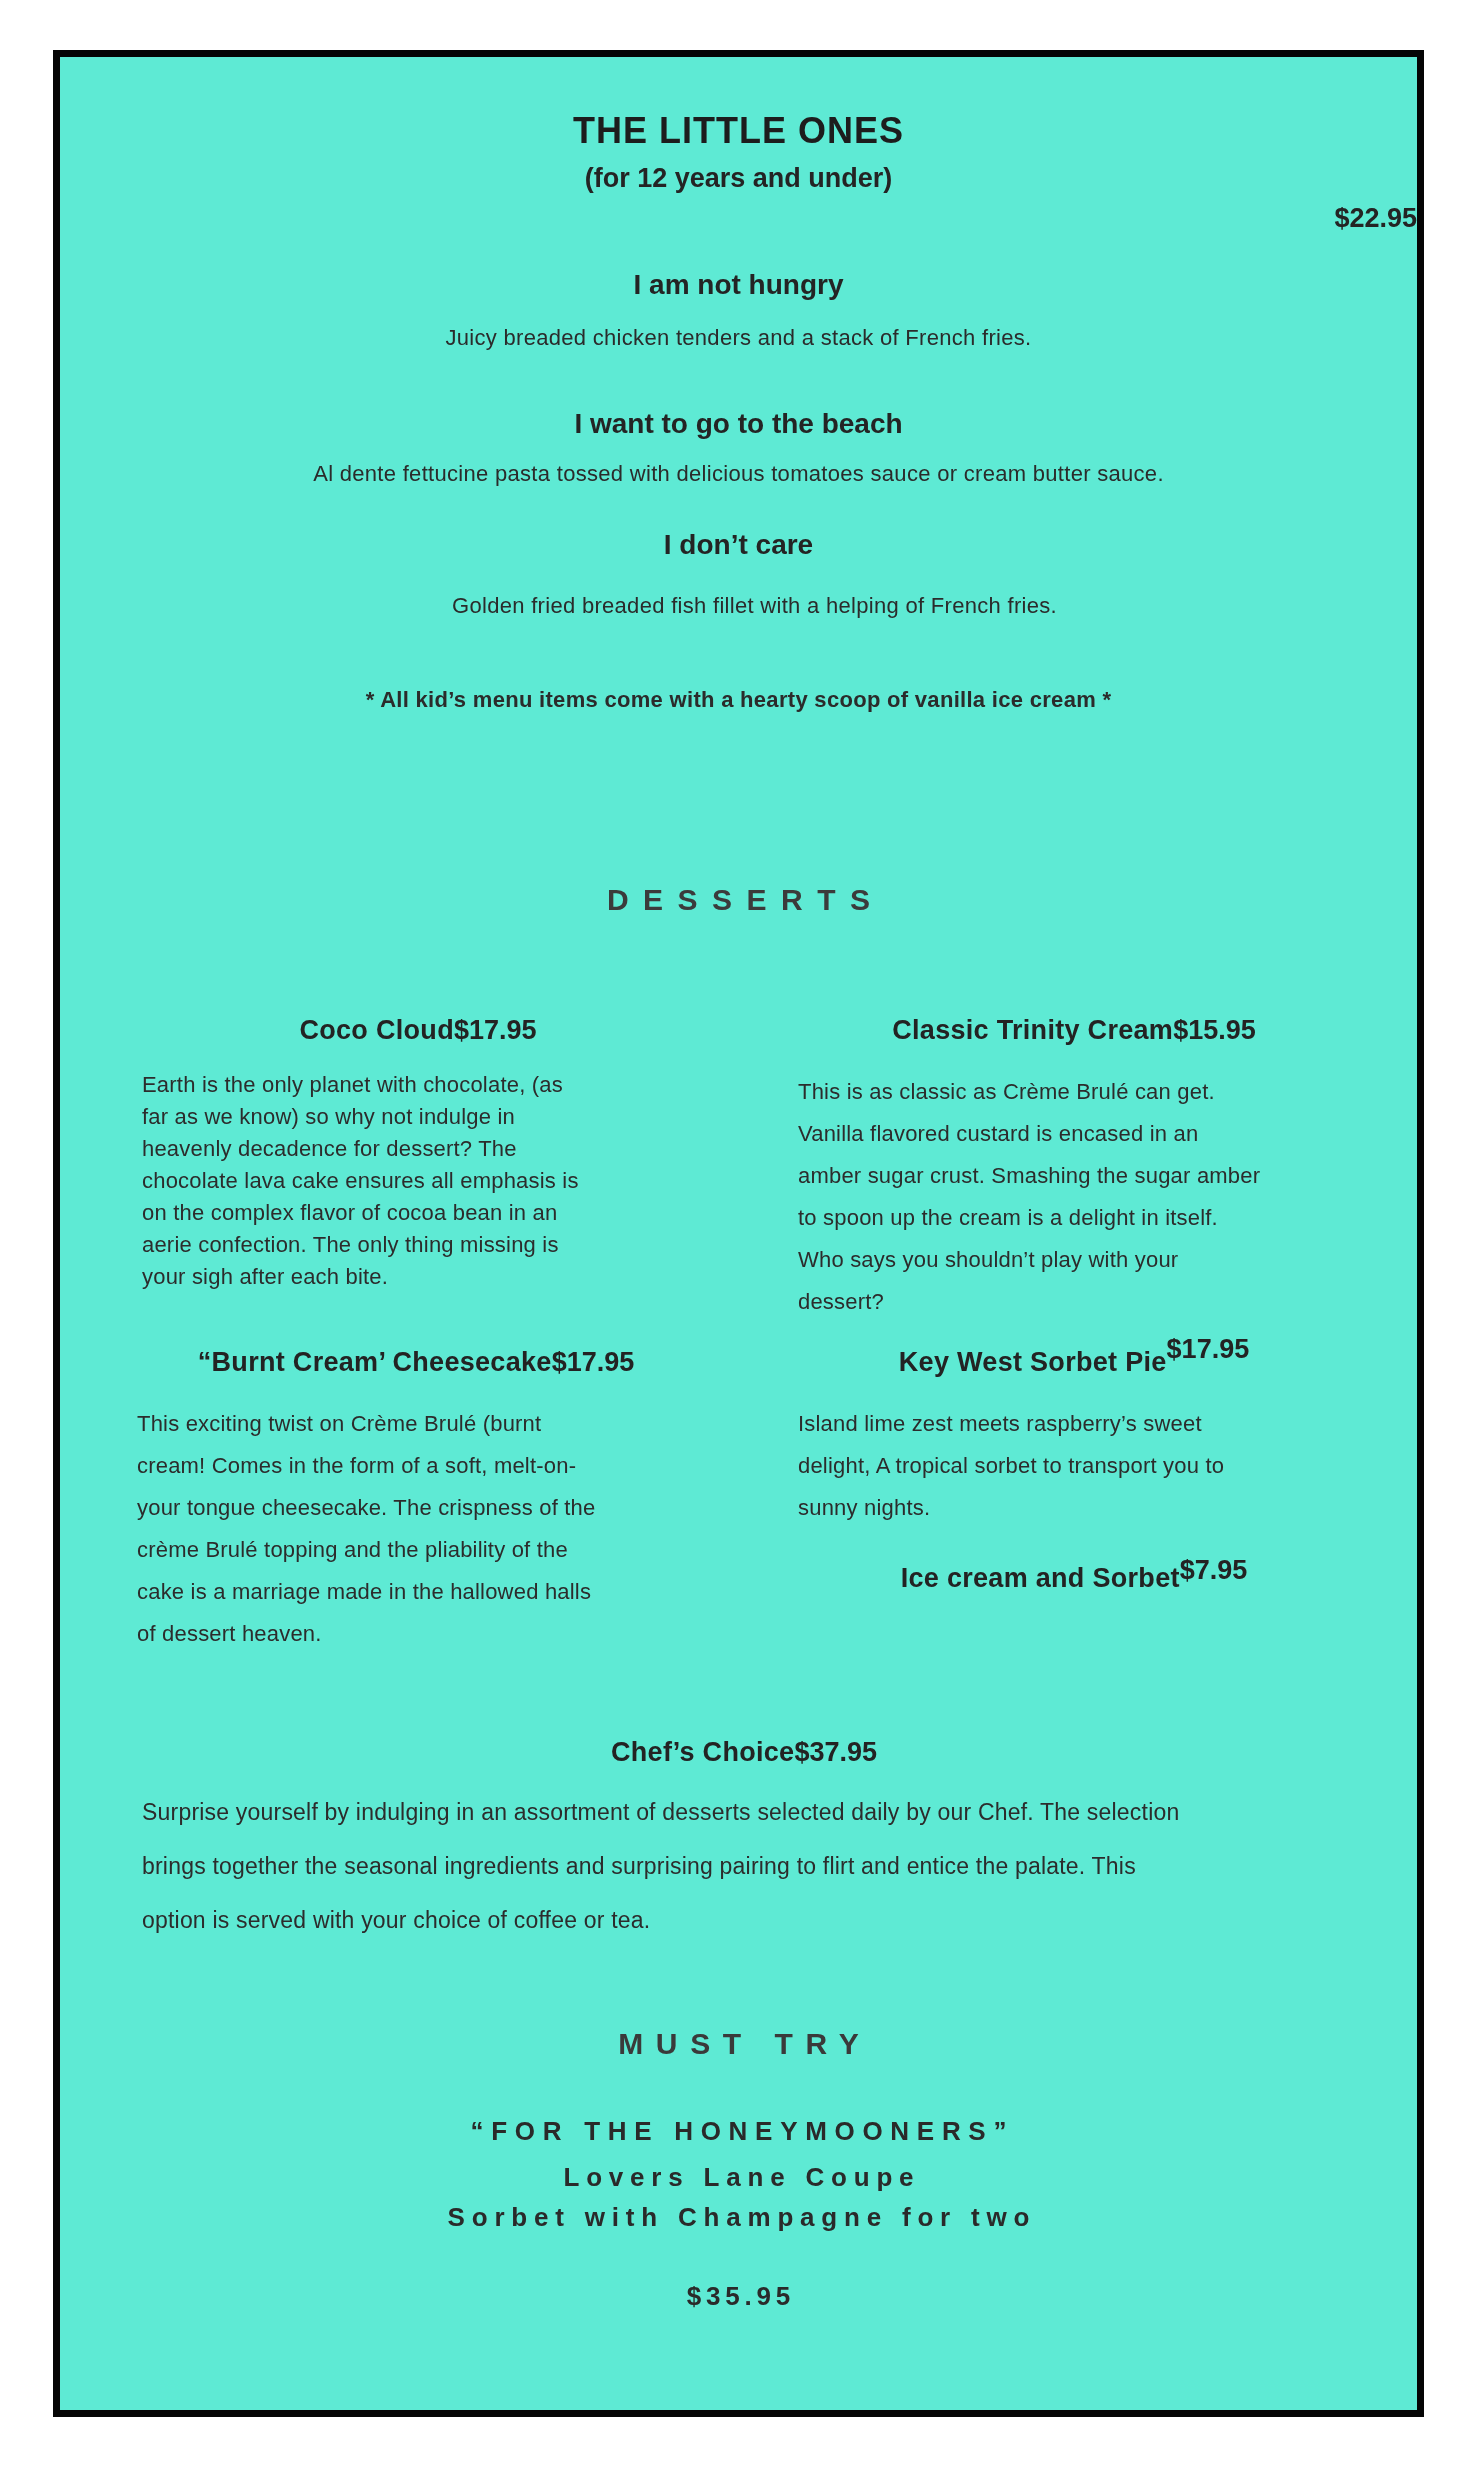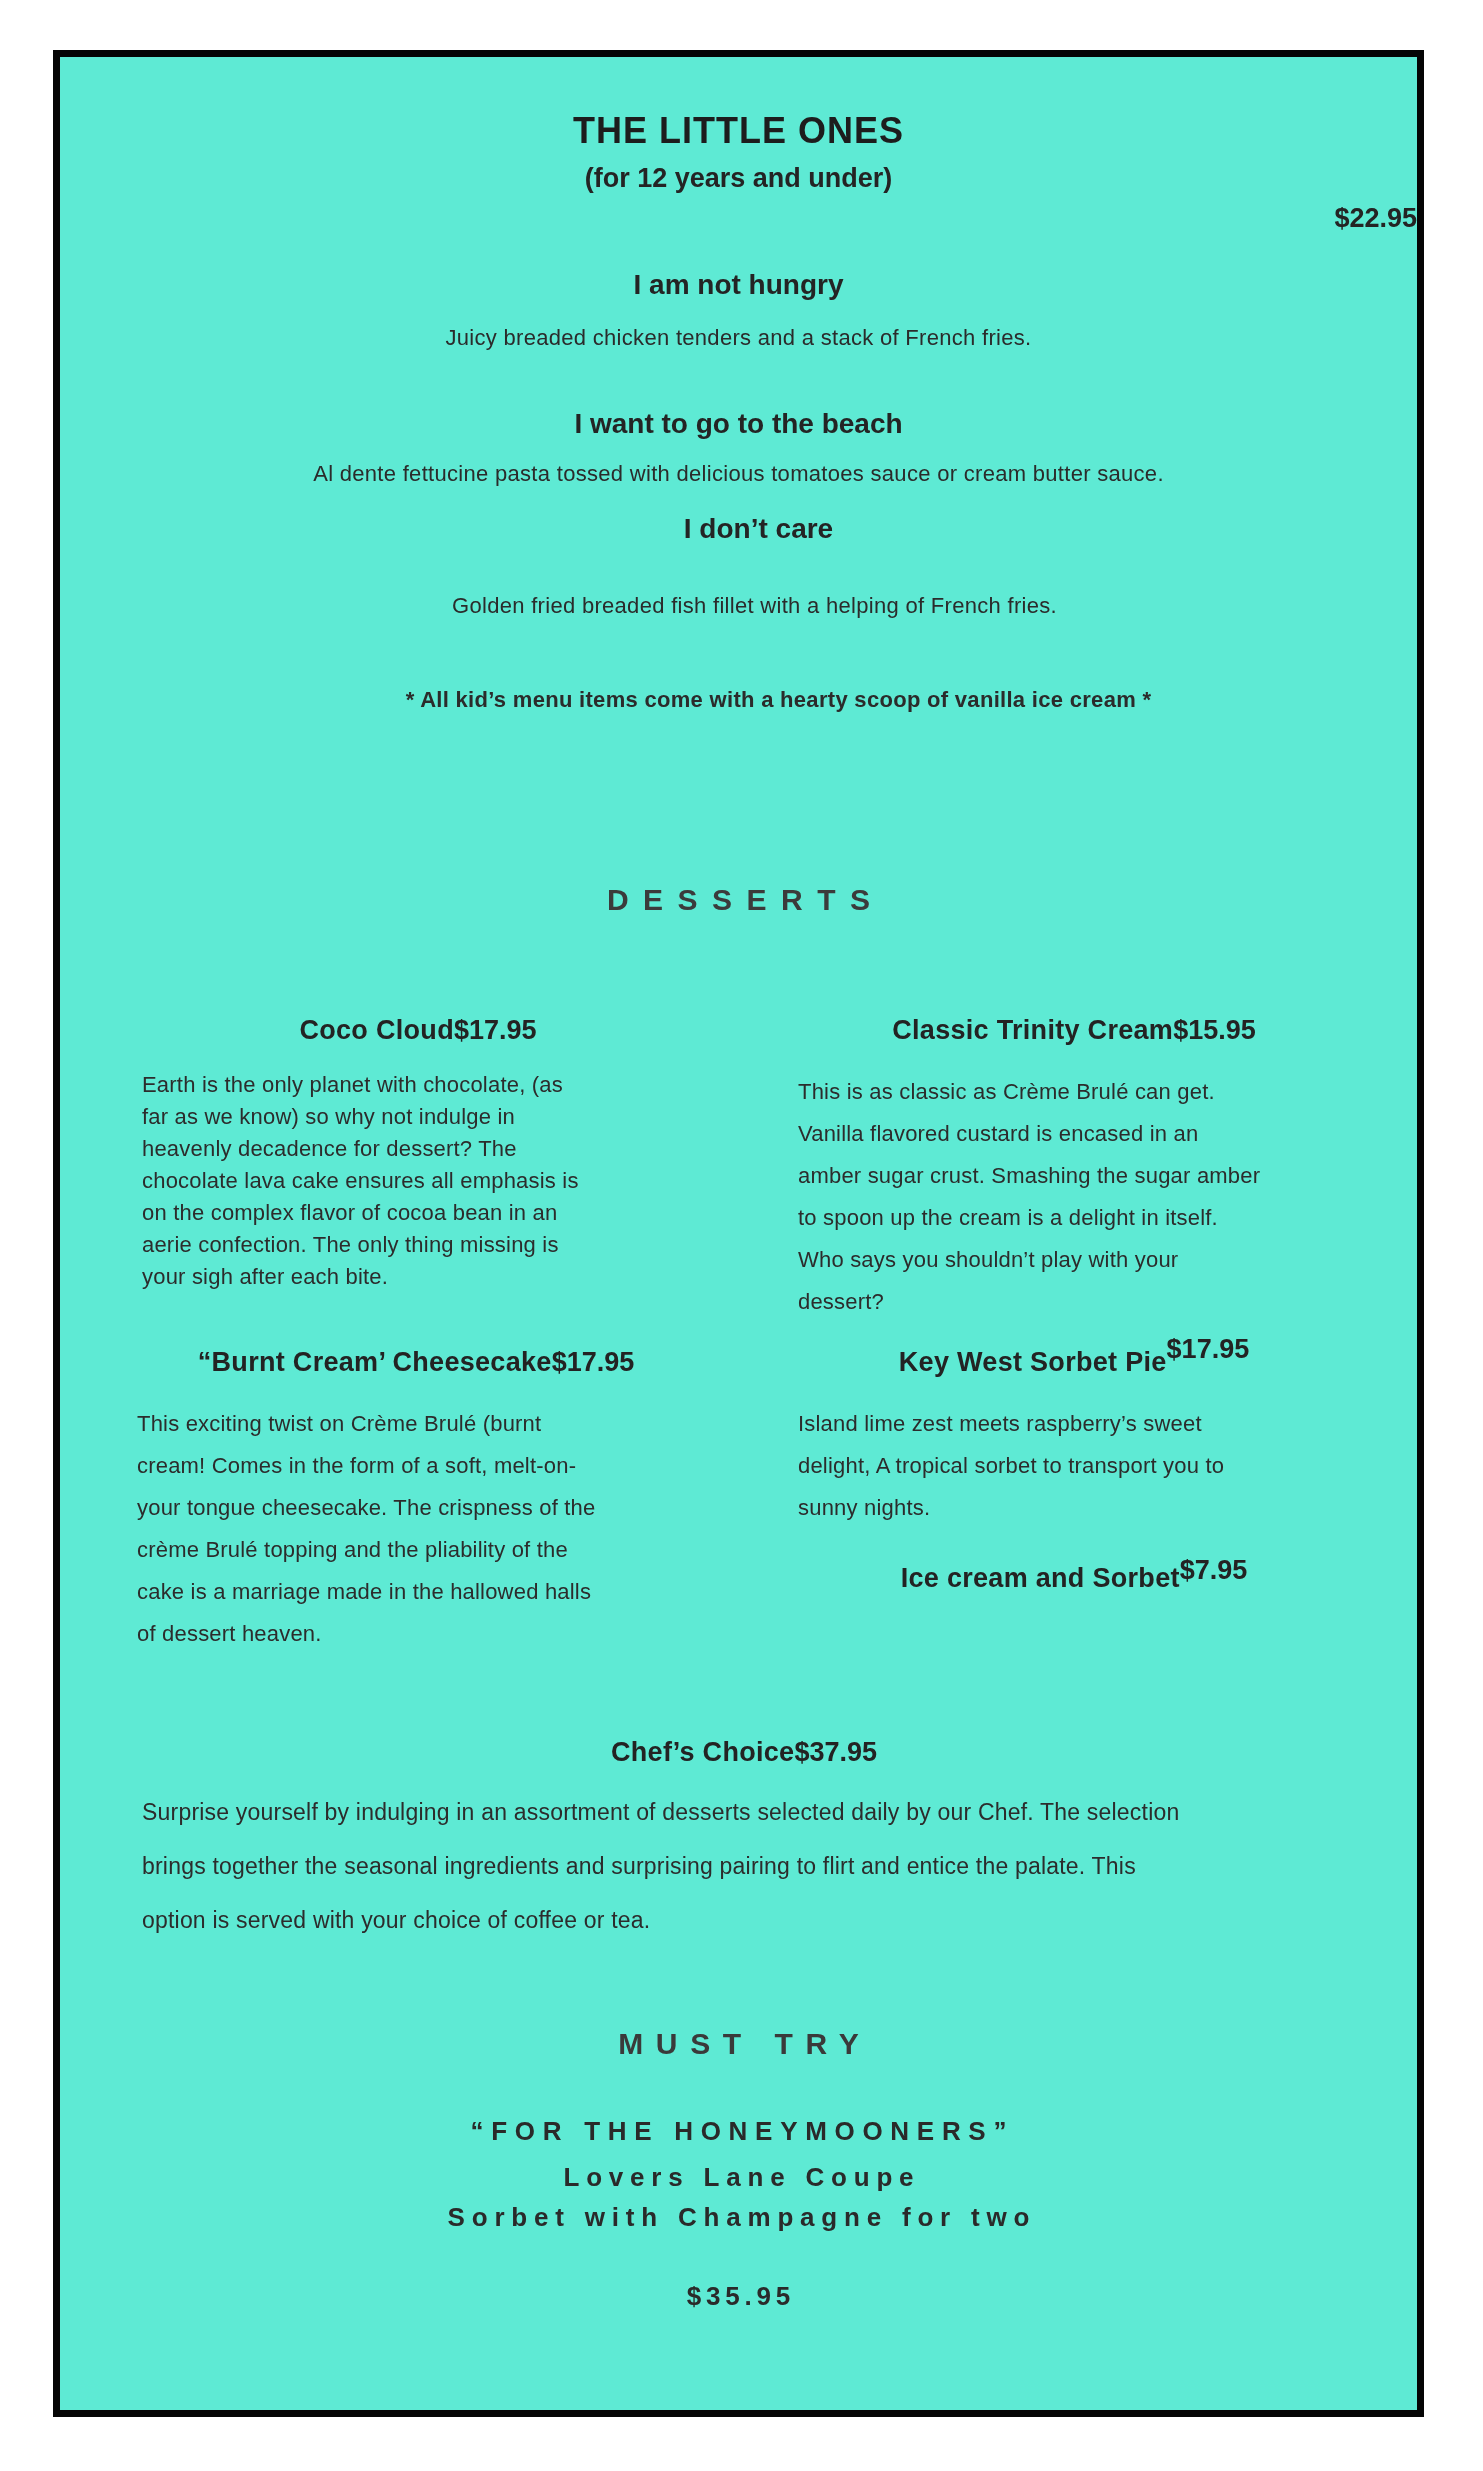--- a/index.html
+++ b/index.html
@@ -18,22 +18,22 @@
   .c { position:absolute; left:0; width:100%; text-align:center; }
 
   
   .kids-title    { top:53px;  font-size:36px; font-weight:700; letter-spacing:1px; color:#1d1d1d; }
   .kids-subtitle { top:106px; font-size:27px; font-weight:600; color:#242424; }
   .kids-price    { top:146px; font-size:27px; font-weight:600; color:#242424;text-align:right; }
   .kids-name     { font-size:28px; font-weight:600; color:#242424; }
   .kids-desc     { font-size:22px; font-weight:400; color:#2b2b2b; letter-spacing:0.3px; }
   .kn0 { top:212px; } .kd0 { top:268px; }
   .kn1 { top:351px; } .kd1 { top:404px; }
-  .kn2 { top:456px;padding-left:20px; } .kd2 { top:536px;padding-left:16px; }
-  .footnote { top:630px; font-size:22px; font-weight:600; color:#2b2b2b; letter-spacing:0.3px;padding-left:40px; }
+  .kn2 { top:472px; } .kd2 { top:536px;padding-left:16px; }
+  .footnote { top:630px; font-size:22px; font-weight:600; color:#2b2b2b; letter-spacing:0.3px; }
 
   
   .desserts-heading {
     top:826px; font-size:30px; font-weight:700; letter-spacing:14.5px;
     color:#3b3b3b; text-indent:14.5px;
   }
   .dessert-item { position:absolute; }
   .item-coco     { top:958px;  left:82px;  width:552px; }
   .item-classic  { top:958px;  left:738px; width:552px; }
   .item-burnt    { top:1290px; left:77px;  width:558px; }

